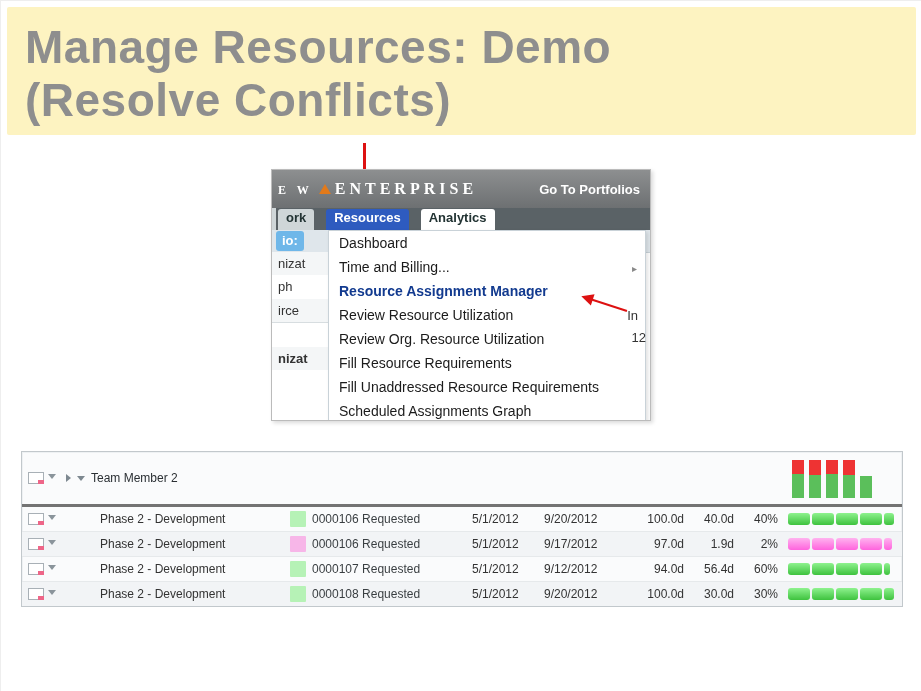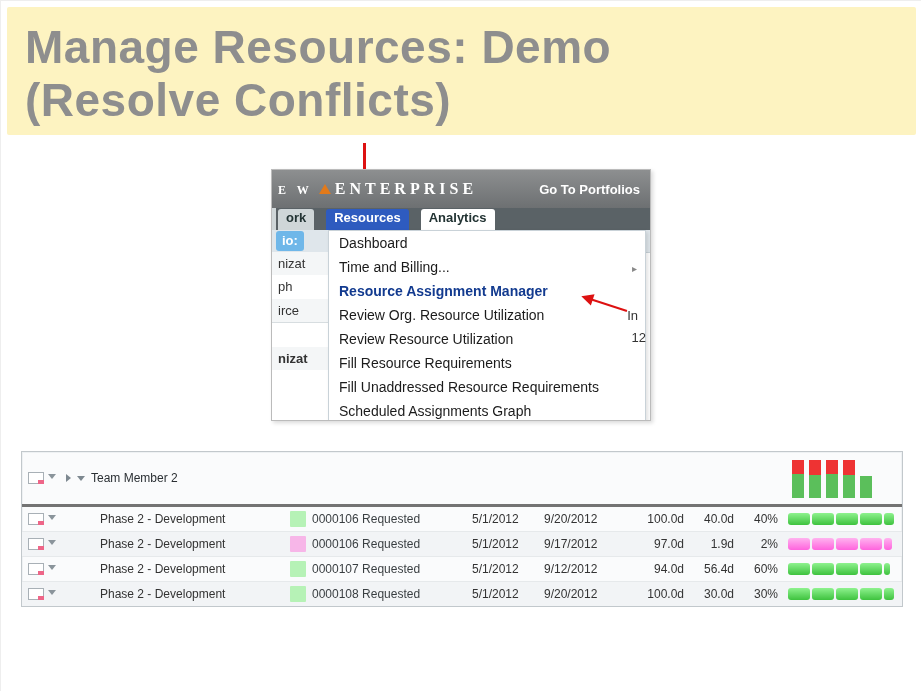--- a/index.html
+++ b/index.html
@@ -148,22 +148,22 @@
     <div class="ph">ph</div>
     <div class="esour">irce</div>
     <div class="ph"></div>
     <div class="irce">nizat</div>
   </div>
 
   <div class="menu" id="menu">
         <div class="menu-item">Dashboard</div>
         <div class="menu-item">Time and Billing...<span class="subarrow">▸</span></div>
         <div class="menu-item selected">Resource Assignment Manager</div>
+        <div class="menu-item">Review Resource Utilization</div>
         <div class="menu-item">Review Org. Resource Utilization</div>
-        <div class="menu-item">Review Resource Utilization</div>
         <div class="menu-item">Fill Resource Requirements</div>
         <div class="menu-item">Fill Unaddressed Resource Requirements</div>
         <div class="menu-item">Scheduled Assignments Graph</div>
       </div>
 
   <div style="position:absolute; right:12px; top:138px; font-size:13px; color:#333;">In</div>
   <div style="position:absolute; right:4px; top:160px; font-size:13px; color:#333;">12</div>
 </div>
 
 <div class="red-arrow-diag">

